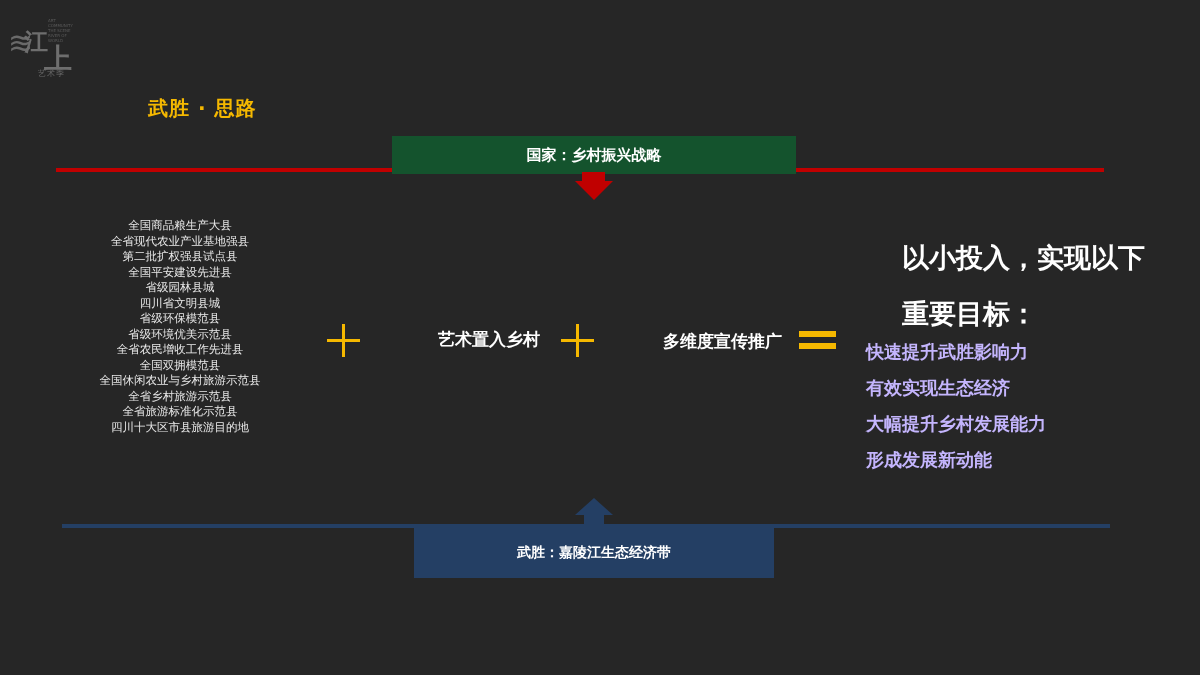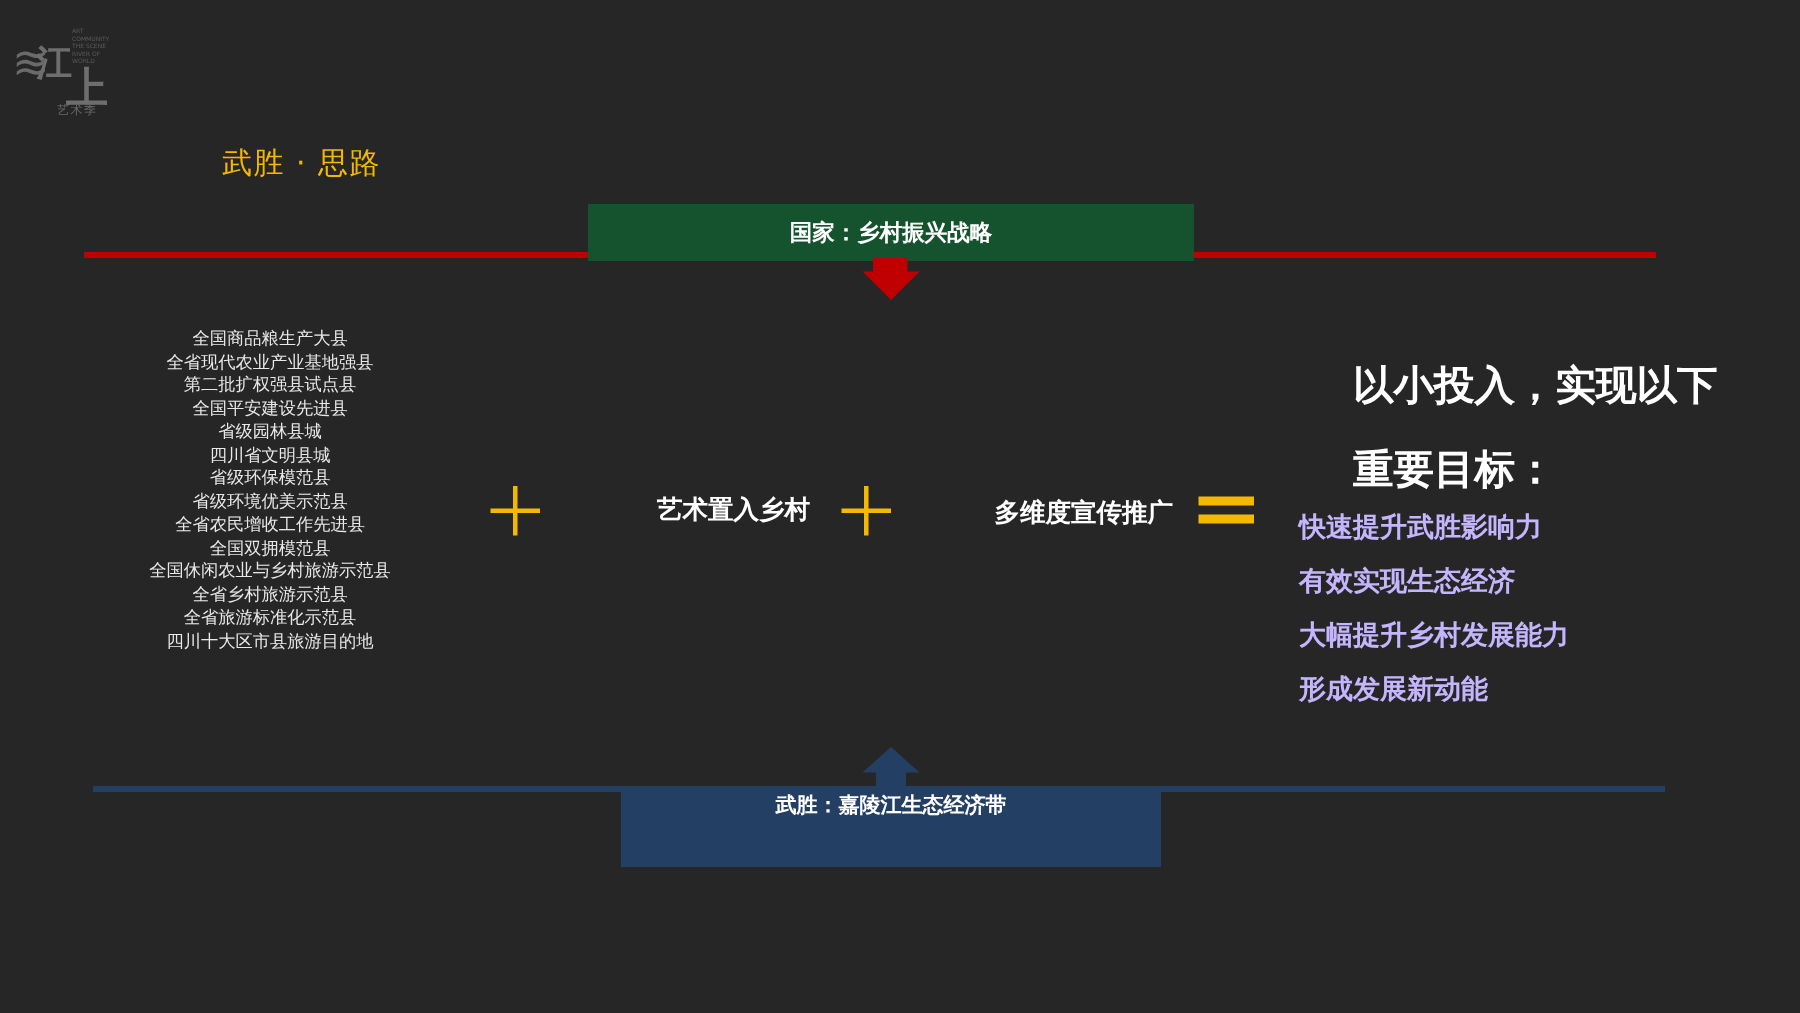--- a/index.html
+++ b/index.html
@@ -15,21 +15,21 @@
     .logo { left: 8px; top: 10px; width: 72px; height: 70px; color: #6b6b6b; }
     .logo-waves { left: 0; top: 18px; font-size: 30px; line-height: 30px; color: #6a6a6a; letter-spacing: -6px; }
     .logo-char1 { left: 16px; top: 16px; font-size: 24px; font-weight: bold; color: #6e6e6e; }
     .logo-char2 { left: 36px; top: 30px; font-size: 28px; font-weight: bold; color: #6e6e6e; }
     .logo-small { left: 40px; top: 8px; width: 32px; font-size: 4px; line-height: 5px; color: #5a5a5a; }
     .logo-sub { left: 30px; top: 58px; font-size: 8px; color: #6a6a6a; letter-spacing: 1px; }
 
     
     .section-title {
       left: 148px; top: 95px;
-      font-size: 20px; font-weight: normal; color: #f5b800;
+      font-size: 20px; font-weight: bold; color: #f5b800;
       letter-spacing: 1px;
     }
 
     
     .red-line { left: 56px; top: 168px; width: 1048px; height: 4px; background: #c00000; }
     .red-box {
       left: 392px; top: 136px; width: 404px; height: 38px; background: #14532d;
       display: flex; align-items: center; justify-content: center;
     }
     .red-box-label { color: #ffffff; font-size: 15px; font-weight: bold; }
@@ -70,21 +70,21 @@
       left: 866px; top: 230px; color: #ffffff; font-size: 27px; font-weight: bold;
       line-height: 56px; white-space: nowrap; margin-left: 36px;
     }
     .goals { left: 866px; top: 334px; }
     .goal { color: #c4b5fd; font-size: 18px; font-weight: bold; line-height: 36px; white-space: nowrap; }
 
     
     .blue-line { left: 62px; top: 524px; width: 1048px; height: 4px; background: #243f64; }
     .blue-box {
       left: 414px; top: 528px; width: 360px; height: 50px; background: #243f64;
-      display: flex; justify-content: center;
+      display: flex; align-items: center; justify-content: center;
     }
     .blue-box-label { color: #ffffff; font-size: 14px; font-weight: bold; }
     .blue-arrow-stem { left: 584px; top: 514px; width: 20px; height: 12px; background: #243f64; }
     .blue-arrow-head {
       left: 575px; top: 498px; width: 0; height: 0;
       border-left: 19px solid transparent; border-right: 19px solid transparent;
       border-bottom: 17px solid #243f64;
     }
   </style>
 </head>

